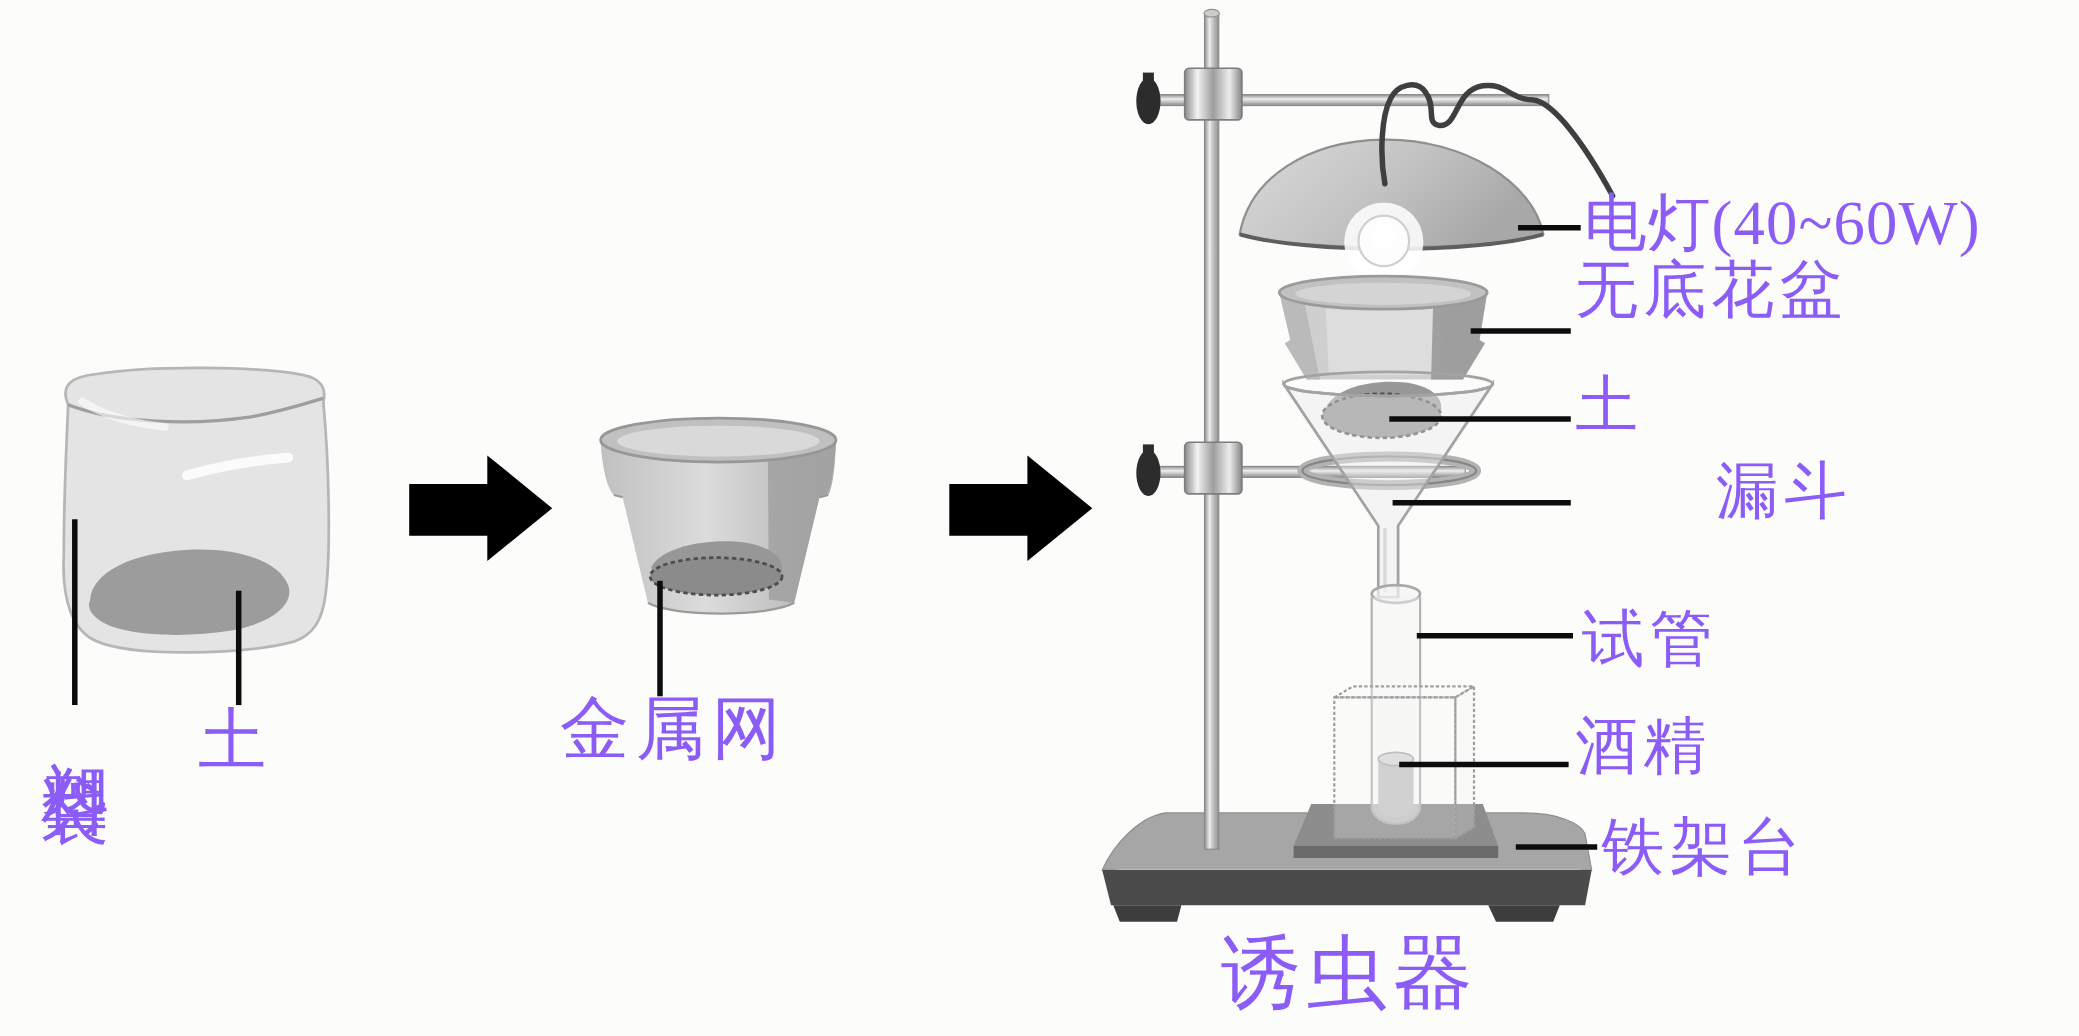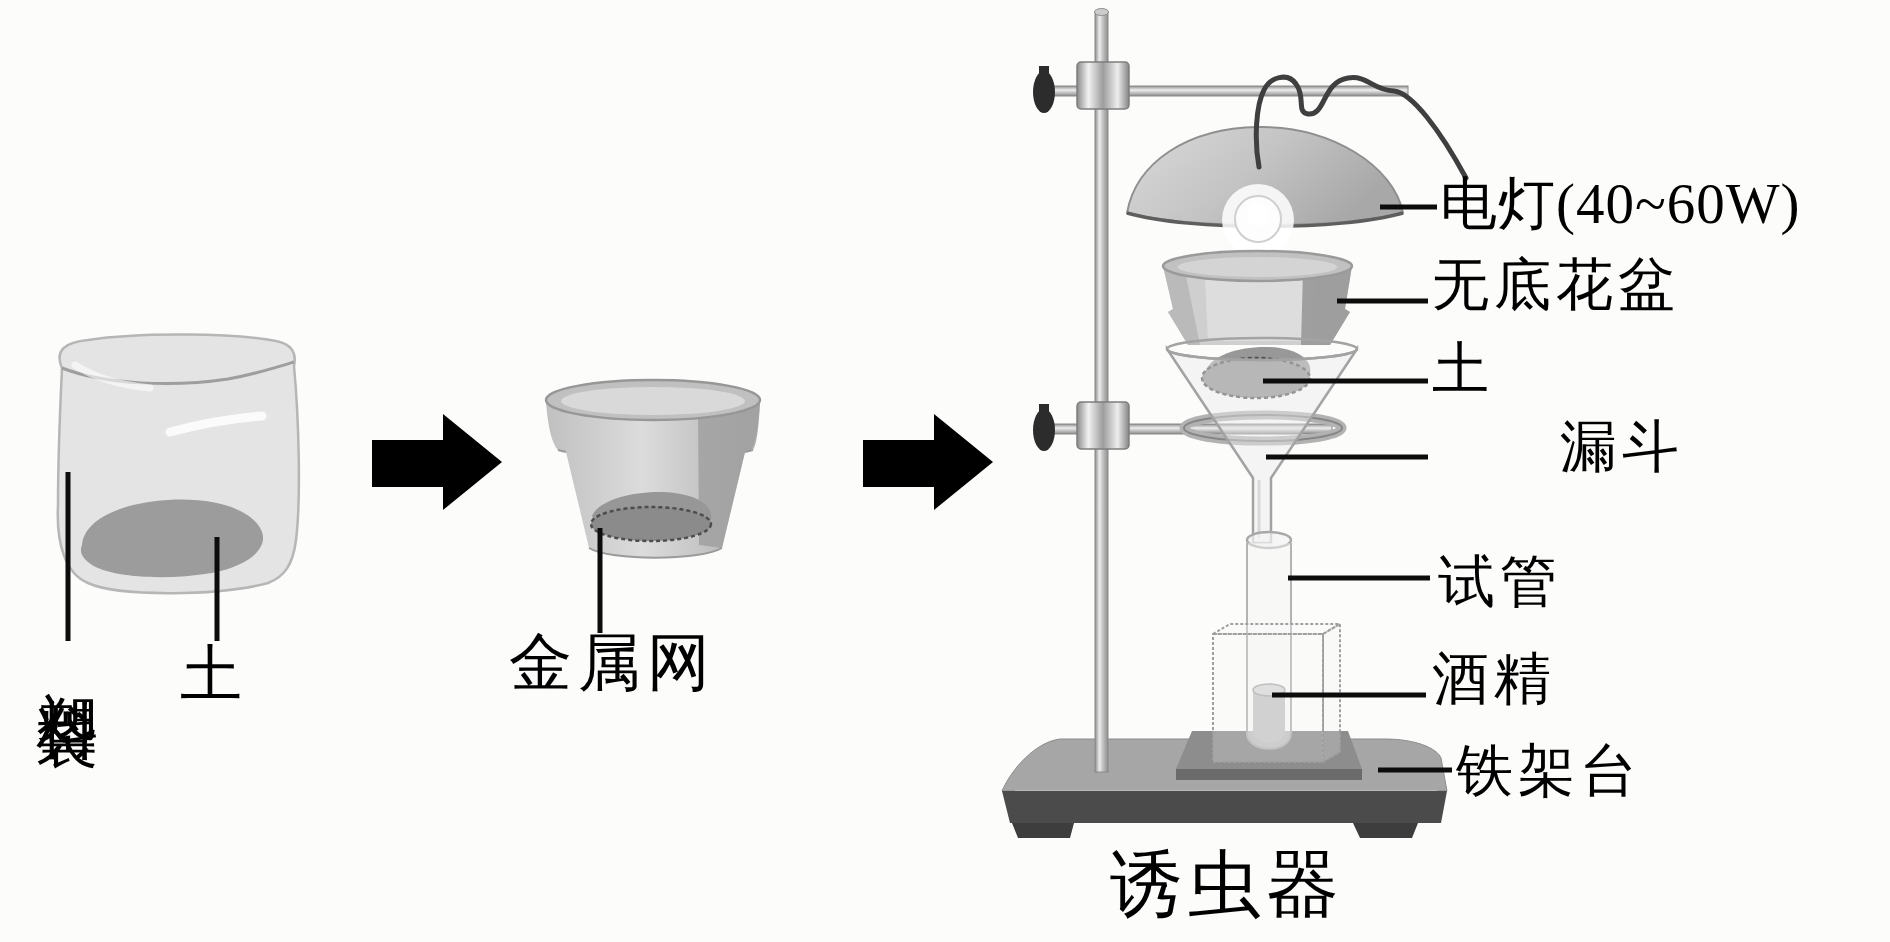--- a/index.html
+++ b/index.html
@@ -4,21 +4,21 @@
 <style>
   html,body{margin:0;padding:0;}
   body{
     width:1890px;height:942px;position:relative;overflow:hidden;
     background:#fcfcfb;
     font-family:"Liberation Serif","DejaVu Serif",serif;
   }
   #stage{position:absolute;left:0;top:0;width:1890px;height:942px;}
   svg{position:absolute;left:0;top:0;}
   .lbl{
-    position:absolute;color:#000000;line-height:1;white-space:nowrap;
+    position:absolute;color:#8b5cf6;line-height:1;white-space:nowrap;
     font-family:"Liberation Serif","DejaVu Serif",serif;
   }
   .lbl-right{font-size:57px;letter-spacing:5px;}
   .lbl-lamp{font-size:57px;letter-spacing:1px;}
   .lbl-mesh{font-size:63px;letter-spacing:6px;}
   .lbl-soil-left{font-size:62px;}
   .lbl-bag{
     font-size:62px;
     writing-mode:vertical-rl;text-orientation:upright;
     letter-spacing:10px;
@@ -169,21 +169,21 @@
 </svg>
 
   <div class="lbl lbl-bag" style="left:36px;top:640px;">塑料袋</div>
 
   <div class="lbl lbl-soil-left" style="left:180px;top:643px;">土</div>
 
   <div class="lbl lbl-mesh" style="left:509px;top:632px;">金属网</div>
 
   <div class="lbl lbl-lamp" style="left:1440px;top:175px;">电灯(40~60W)</div>
 
-  <div class="lbl lbl-right" style="left:1432px;top:256px;">无底花盆</div>
+  <div class="lbl lbl-right" style="left:1432px;top:236px;">无底花盆</div>
 
   <div class="lbl lbl-right" style="left:1432px;top:340px;">土</div>
 
   <div class="lbl lbl-right" style="left:1512px;top:418px;margin-left:48px;">漏斗</div>
 
   <div class="lbl lbl-right" style="left:1438px;top:553px;">试管</div>
 
   <div class="lbl lbl-right" style="left:1432px;top:650px;">酒精</div>
 
   <div class="lbl caption" style="left:1110px;top:848px;">诱虫器</div>

